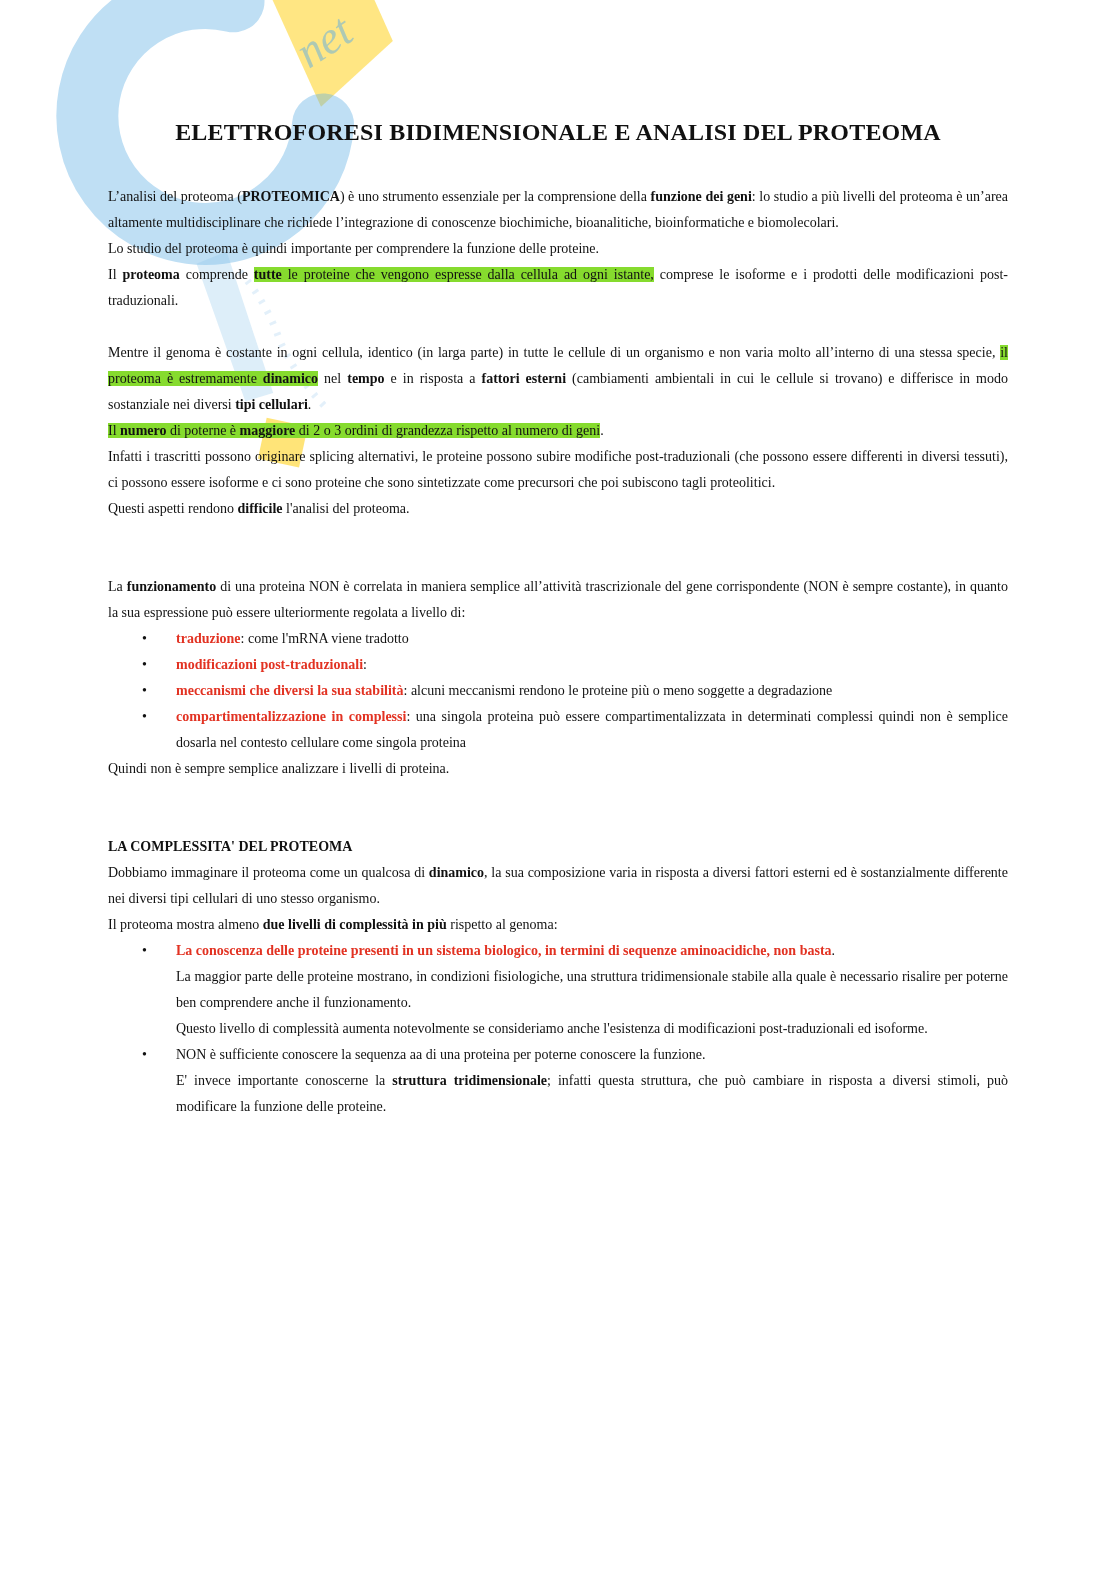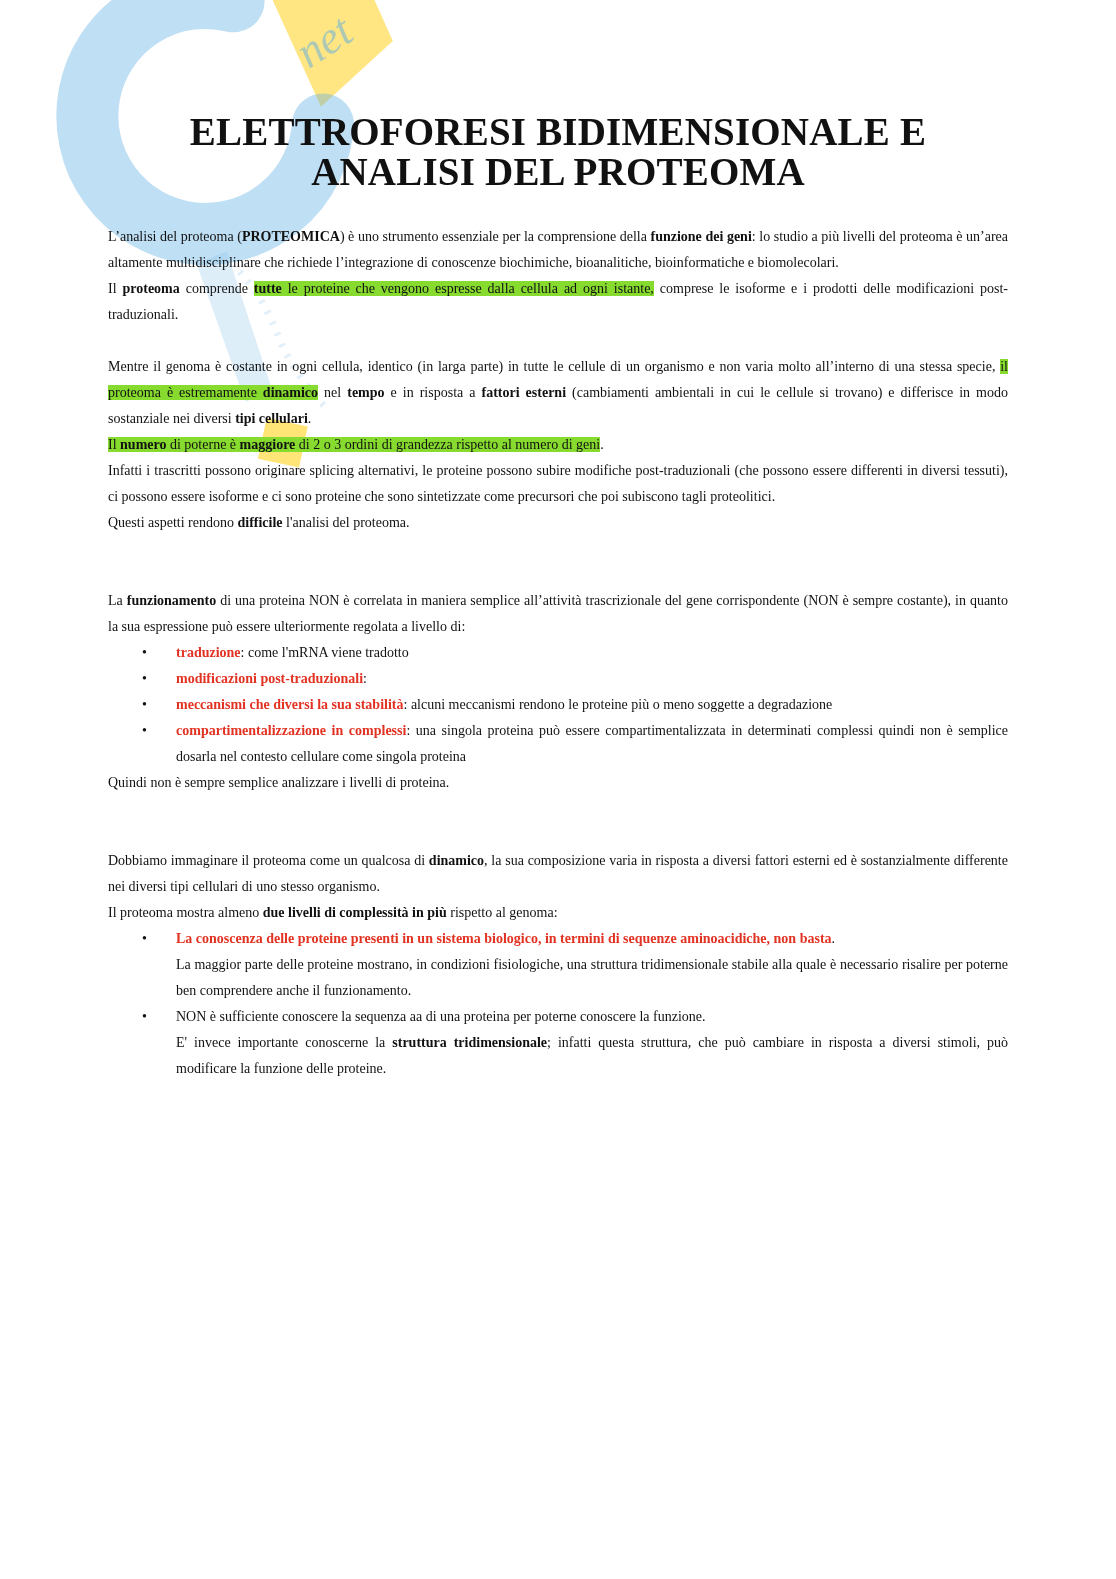--- a/index.html
+++ b/index.html
@@ -20,21 +20,21 @@
     top:-70px;
     left:30px;
     width:500px;
     height:580px;
     pointer-events:none;
     z-index:0;
   }
   .title {
     position:relative;
     z-index:1;
-    font-size:39px;
+    font-size:24px;
     font-weight:bold;
     text-align:center;
     line-height:40px;
     margin-bottom:32px;
     letter-spacing:0.2px;
   }
   .content {
     position:relative;
     z-index:1;
     font-size:14px;
@@ -77,20 +77,21 @@
 
         <path d="M 150 300 q 6 40 -4 80 q -6 40 2 80" fill="none" stroke="#AFD4F0" stroke-width="7" stroke-dasharray="3 9" opacity="0.35"></path>
       </g>
     </svg>
   </div>
 
   <h1 class="title">ELETTROFORESI BIDIMENSIONALE E ANALISI DEL PROTEOMA</h1>
 
   <div class="content">
       <div class="para"><span>L’analisi del proteoma (</span><span class="b">PROTEOMICA</span><span>) è uno strumento essenziale per la comprensione della </span><span class="b">funzione dei geni</span><span>: lo studio a più livelli del proteoma è un’area altamente multidisciplinare che richiede l’integrazione di conoscenze biochimiche, bioanalitiche, bioinformatiche e biomolecolari.</span></div>
+      <div class="para"><span>Lo studio del proteoma è quindi importante per comprendere la funzione delle proteine.</span></div>
       <div class="para"><span>Il </span><span class="b">proteoma</span><span> comprende </span><span class="b hl">tutte</span><span class="hl"> le proteine che vengono espresse dalla cellula ad ogni istante,</span><span> comprese le isoforme e i prodotti delle modificazioni post-traduzionali.</span></div>
       <div class="spacer" style="height: 26px;"></div>
       <div class="para"><span>Mentre il genoma è costante in ogni cellula, identico (in larga parte) in tutte le cellule di un organismo e non varia molto all’interno di una stessa specie, </span><span class="hl">il proteoma è estremamente </span><span class="b hl">dinamico</span><span> nel </span><span class="b">tempo</span><span> e in risposta a </span><span class="b">fattori esterni</span><span> (cambiamenti ambientali in cui le cellule si trovano) e differisce in modo sostanziale nei diversi </span><span class="b">tipi cellulari</span><span>.</span></div>
       <div class="para"><span class="hl">Il </span><span class="b hl">numero</span><span class="hl"> di poterne è </span><span class="b hl">maggiore</span><span class="hl"> di 2 o 3 ordini di grandezza rispetto al numero di geni</span><span>.</span></div>
       <div class="para"><span>Infatti i trascritti possono originare splicing alternativi, le proteine possono subire modifiche post-traduzionali (che possono essere differenti in diversi tessuti), ci possono essere isoforme e ci sono proteine che sono sintetizzate come precursori che poi subiscono tagli proteolitici.</span></div>
       <div class="para"><span>Questi aspetti rendono </span><span class="b">difficile</span><span> l'analisi del proteoma.</span></div>
       <div class="spacer" style="height: 52px;"></div>
       <div class="para"><span>La </span><span class="b">funzionamento</span><span> di una proteina NON è correlata in maniera semplice all’attività trascrizionale del gene corrispondente (NON è sempre costante), in quanto la sua espressione può essere ulteriormente regolata a livello di:</span></div>
       <ul>
         <li>
@@ -101,26 +102,28 @@
         </li>
         <li>
           <div class="para"><span class="b red">meccanismi che diversi la sua stabilità</span><span>: alcuni meccanismi rendono le proteine più o meno soggette a degradazione</span></div>
         </li>
         <li>
           <div class="para"><span class="b red">compartimentalizzazione in complessi</span><span>: una singola proteina può essere compartimentalizzata in determinati complessi quindi non è semplice dosarla nel contesto cellulare come singola proteina</span></div>
         </li>
       </ul>
       <div class="para"><span>Quindi non è sempre semplice analizzare i livelli di proteina.</span></div>
       <div class="spacer" style="height: 52px;"></div>
+      <div class="para heading"><span class="b">LA COMPLESSITA' DEL PROTEOMA</span></div>
       <div class="para"><span>Dobbiamo immaginare il proteoma come un qualcosa di </span><span class="b">dinamico</span><span>, la sua composizione varia in risposta a diversi fattori esterni ed è sostanzialmente differente nei diversi tipi cellulari di uno stesso organismo.</span></div>
       <div class="para"><span>Il proteoma mostra almeno </span><span class="b">due livelli di complessità in più</span><span> rispetto al genoma:</span></div>
       <ul>
         <li>
           <div class="para"><span class="b red">La conoscenza delle proteine presenti in un sistema biologico, in termini di sequenze aminoacidiche, non basta</span><span>.</span></div>
           <div class="para"><span>La maggior parte delle proteine mostrano, in condizioni fisiologiche, una struttura tridimensionale stabile alla quale è necessario risalire per poterne ben comprendere anche il funzionamento.</span></div>
+          <div class="para"><span>Questo livello di complessità aumenta notevolmente se consideriamo anche l'esistenza di modificazioni post-traduzionali ed isoforme.</span></div>
         </li>
         <li>
           <div class="para"><span>NON è sufficiente conoscere la sequenza aa di una proteina per poterne conoscere la funzione.</span></div>
           <div class="para"><span>E' invece importante conoscerne la </span><span class="b">struttura tridimensionale</span><span>; infatti questa struttura, che può cambiare in risposta a diversi stimoli, può modificare la funzione delle proteine.</span></div>
         </li>
       </ul>
     </div>
 
 </div>
 

